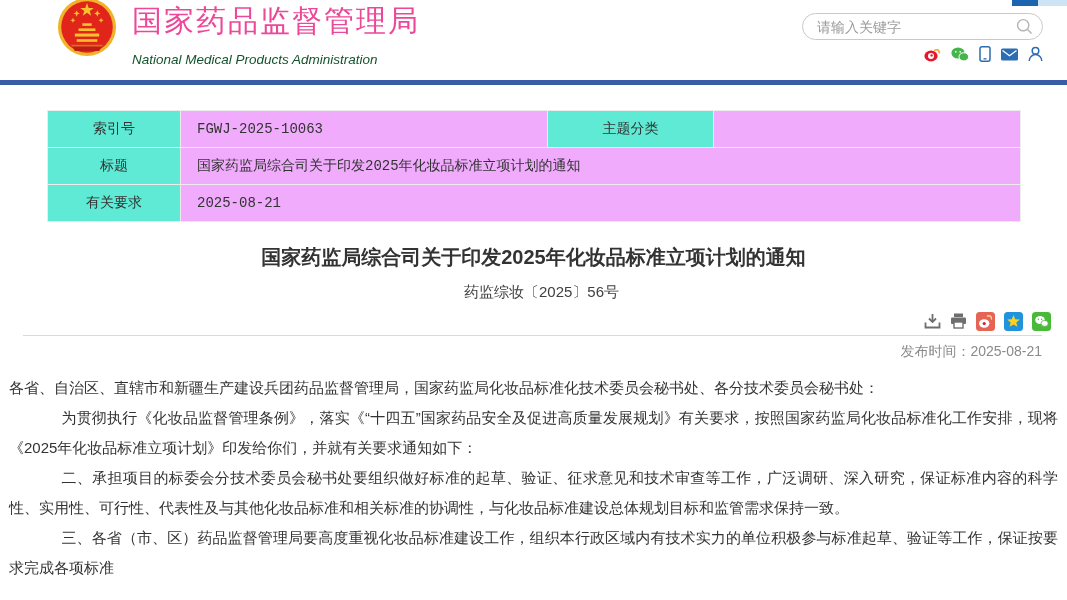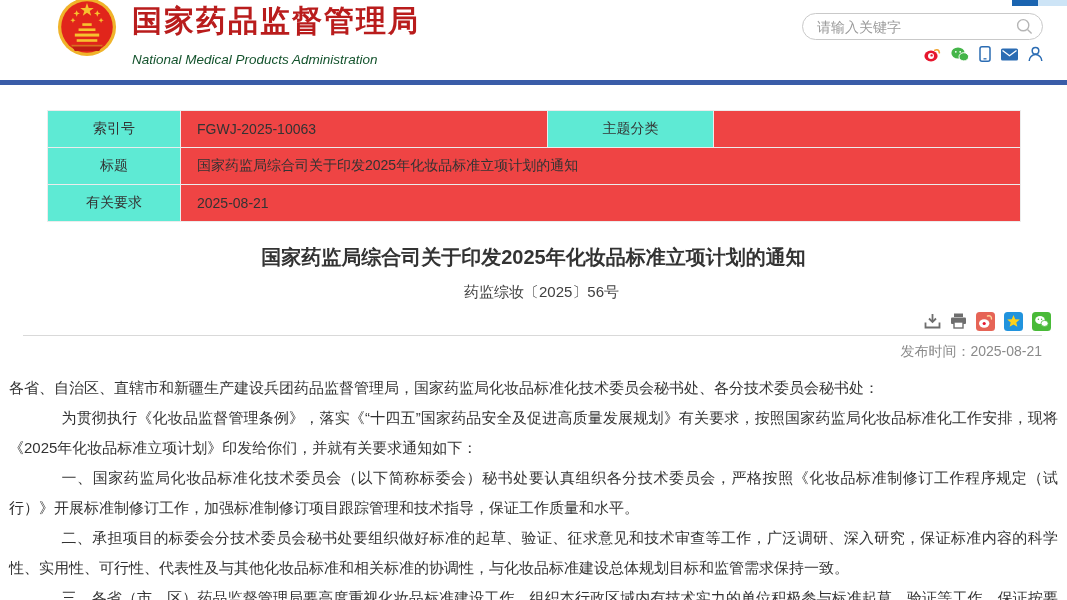--- a/index.html
+++ b/index.html
@@ -10,21 +10,21 @@
     font-family:"Liberation Sans","DejaVu Sans",sans-serif;
   }
   
   .header { position:relative; height:85px; background:#fff; }
   .corner-tabs { position:absolute; top:0; right:0; display:flex; }
   .corner-tab-dark  { width:26px; height:6px; background:#1a64b0; display:block; }
   .corner-tab-light { width:29px; height:6px; background:#cde4f6; display:block; }
   .brand { position:absolute; left:57px; top:0; display:flex; align-items:flex-start; }
   .emblem { display:block; margin-top:-3px; }
   .names { margin-left:15px; padding-top:4px; }
-  .site-zh { font-size:30px; font-weight:bold; color:#b91c1c; letter-spacing:2px; line-height:34px; }
+  .site-zh { font-size:30px; font-weight:normal; color:#ec4899; letter-spacing:2px; line-height:34px; }
   .site-en { font-size:13.5px; color:#14532d; margin-top:14px;font-style:italic; }
   .search-box {
     position:absolute; left:802px; top:13px; width:241px; height:27px;
     border:1px solid #c9c9c9; border-radius:15px;
     display:flex; align-items:center; padding:0 9px 0 12px; background:#fff;gap:15px;
   }
   .search-box input {
     flex:1; border:none; outline:none; font-size:14px; color:#333;
     background:transparent; font-family:inherit; min-width:0;
   }
@@ -33,21 +33,21 @@
   .quick-icons { position:absolute; top:46px; right:24px; display:flex; align-items:center; gap:10px; }
   .quick-icons span { display:flex; align-items:center; cursor:pointer; }
   .blue-bar { position:absolute; left:0; top:80px; width:100%; height:5px; background:#3a5ca8; }
   
   .info-table {
     margin:25px 0 0 47px; width:973px; border-collapse:collapse;
     font-size:14px; color:#333; table-layout:fixed;
   }
   .info-table td { border:1px solid #ececec; height:37px; padding:0; }
   .info-table td.lbl { background:#5eead4; text-align:center; }
-  .info-table td.val { padding-left:16px; background:#ef4444; }
+  .info-table td.val { padding-left:16px; background:#f0abfc;font-family:Liberation Mono, monospace; }
   .c1 { width:133px; } .c2 { width:367px; } .c3 { width:166px; } .c4 { width:307px; }
   
   .article-title {
     margin:22px 20px 0; text-align:center;
     font-size:20px; font-weight:bold; color:#333; line-height:26px;
   }
   .doc-number { margin-top:13px; text-align:center; font-size:15px; color:#404040;padding-left:16px; }
   .tools { margin:10px 16px 0 0; display:flex; justify-content:flex-end; align-items:center; gap:9px; height:18px; }
   .tools span { display:flex; align-items:center; cursor:pointer; }
   .divider { margin:5px 25px 0 23px; border-top:1px solid #d9d9d9; }
@@ -210,19 +210,18 @@
       </span>
     </div>
 
     <div class="divider"></div>
 
     <div class="publish-time">发布时间：2025-08-21</div>
 
     <div class="body-text">
       <p class="salutation">各省、自治区、直辖市和新疆生产建设兵团药品监督管理局，国家药监局化妆品标准化技术委员会秘书处、各分技术委员会秘书处：</p>
       <p>为贯彻执行《化妆品监督管理条例》，落实《“十四五”国家药品安全及促进高质量发展规划》有关要求，按照国家药监局化妆品标准化工作安排，现将《2025年化妆品标准立项计划》印发给你们，并就有关要求通知如下：</p>
-      <p>一、国家药监局化妆品标准化技术委员会（以下简称标委会）秘书处要认真组织各分技术委员会，严格按照《化妆品标准制修订工作程序规定（试行）》开展标准制修订工作，加强标准制修订项目跟踪管理和技术指导，保证工作质量和水平。</p>
       <p>二、承担项目的标委会分技术委员会秘书处要组织做好标准的起草、验证、征求意见和技术审查等工作，广泛调研、深入研究，保证标准内容的科学性、实用性、可行性、代表性及与其他化妆品标准和相关标准的协调性，与化妆品标准建设总体规划目标和监管需求保持一致。</p>
       <p>三、各省（市、区）药品监督管理局要高度重视化妆品标准建设工作，组织本行政区域内有技术实力的单位积极参与标准起草、验证等工作，保证按要求完成各项标准</p>
     </div>
 
   </div>
 </div>
 
 </body></html>

